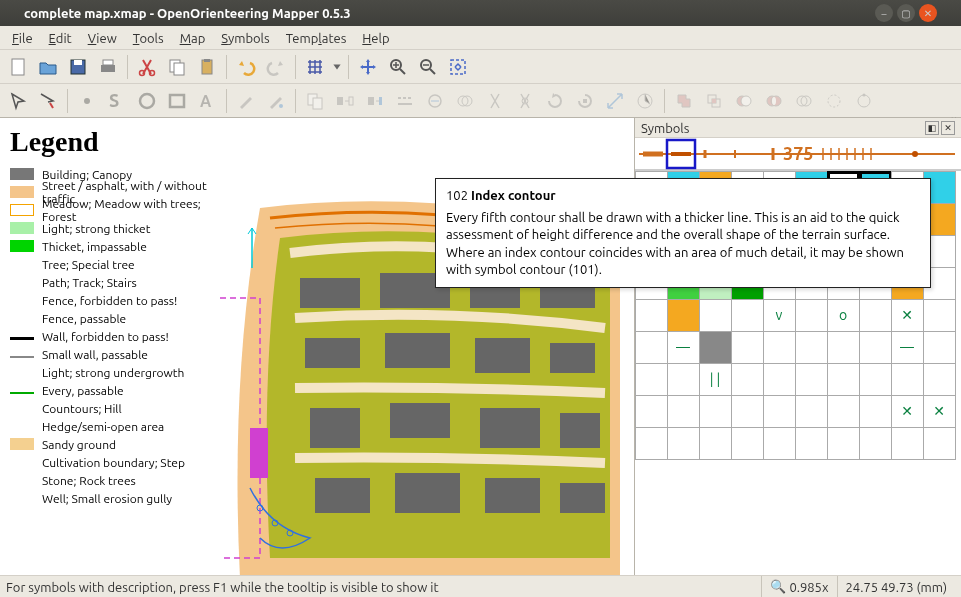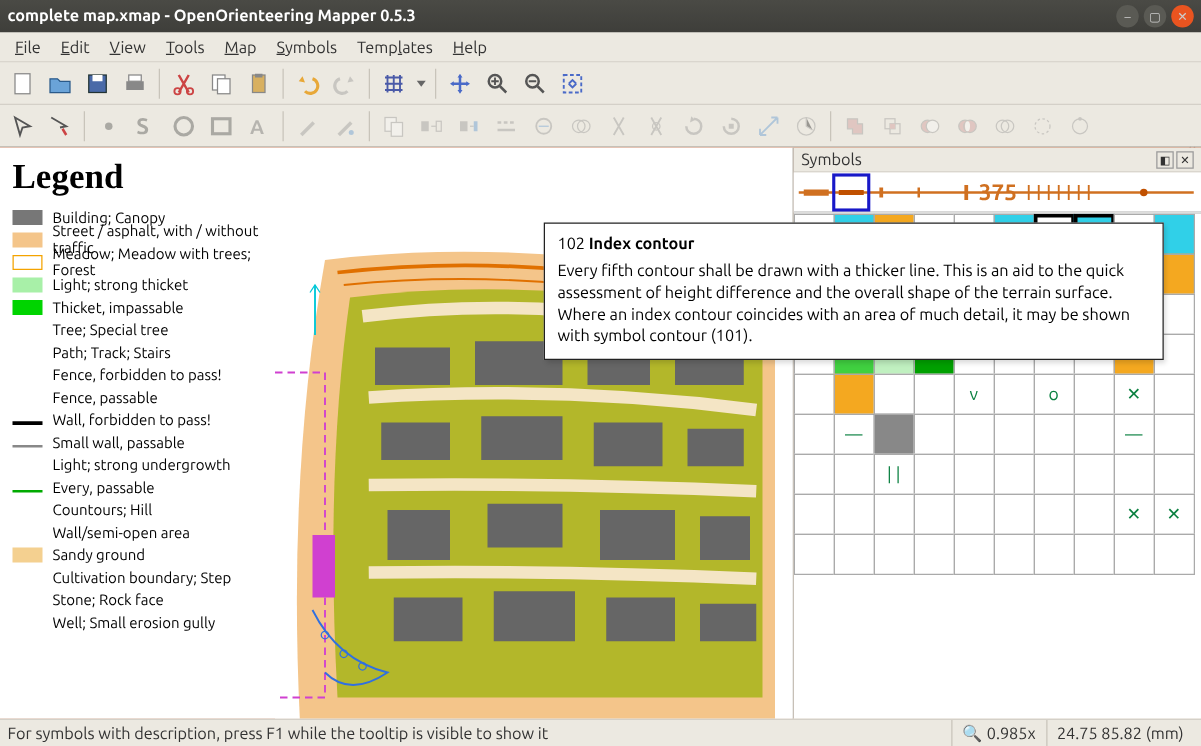--- a/index.html
+++ b/index.html
@@ -1,30 +1,30 @@
 <!DOCTYPE html>
 <html><head>
 <meta charset="utf-8">
 <style>
 *{box-sizing:border-box;margin:0;padding:0;font-family:"Ubuntu","Liberation Sans",sans-serif}
 body{width:961px;height:597px;background:#ece9e1;overflow:hidden;position:relative}
-.titlebar{height:26px;background:linear-gradient(#4a4a45,#3e3e3a);display:flex;align-items:center;padding:0 6px;color:#ddd;font-size:13px}
+.titlebar{height:26px;background:linear-gradient(#4a4a45,#3e3e3a);display:flex;align-items:center;padding:0 24px;color:#ddd;font-size:13px}
 .titlebar .title{flex:1;font-weight:bold;color:#fff}
 .titlebar .wbtn{width:18px;height:18px;border-radius:9px;margin-left:4px;background:#5a5a54;display:flex;align-items:center;justify-content:center;font-size:10px;color:#ccc}
 .titlebar .wbtn.close{background:#e95420}
 .menubar{height:24px;background:#ece9e1;display:flex;align-items:center;padding:0 4px;font-size:13px;color:#333;border-bottom:1px solid #d4d0c8}
 .menubar span{padding:2px 8px;cursor:default}
 .menubar span u{text-decoration:underline}
 .toolbar{height:34px;background:#ece9e1;display:flex;align-items:center;padding:0 4px;gap:2px;border-bottom:1px solid #d4d0c8}
 .toolbar2{height:34px;background:#ece9e1;display:flex;align-items:center;padding:0 4px;gap:2px;border-bottom:1px solid #b8b4aa}
 .tbtn{width:28px;height:28px;display:flex;align-items:center;justify-content:center;border-radius:3px;color:#555}
 .tbtn.disabled{opacity:0.35}
 .tbtn svg{width:20px;height:20px}
 .sep{width:1px;height:24px;background:#c8c4ba;margin:0 3px}
-.workspace{position:absolute;top:118px;left:0;right:0;bottom:22px;background:#c2410c;display:flex}
+.workspace{position:absolute;top:118px;left:0;right:0;bottom:22px;background:#7dd3fc;display:flex}
 .mapview{flex:1;position:relative;background:#fff;overflow:hidden;border-right:1px solid #b8b4aa}
 .legend{position:absolute;left:10px;top:8px;width:210px;font-size:12px}
 .legend h1{font-family:Georgia,serif;font-size:28px;font-weight:bold;margin-bottom:8px}
 .legend-item{display:flex;align-items:center;margin:2px 0;height:16px}
 .legend-swatch{width:24px;height:12px;margin-right:8px;flex-shrink:0}
 .map-content{position:absolute;left:220px;top:60px;right:0;bottom:0}
 .symbols-panel{width:326px;background:#ece9e1;display:flex;flex-direction:column}
 .symbols-header{height:20px;display:flex;align-items:center;padding:0 6px;font-size:13px;color:#333;border-bottom:1px solid #d4d0c8}
 .symbols-header .sp{flex:1}
 .symbols-header .hbtn{width:14px;height:14px;border:1px solid #999;margin-left:2px;font-size:9px;display:flex;align-items:center;justify-content:center}
@@ -378,33 +378,33 @@
           <div class="legend-item">
             <div class="legend-swatch" style="background: rgb(0, 170, 0); height: 2px; margin-top: 5px;"></div>
             <span>Every, passable</span>
           </div>
           <div class="legend-item">
             <div class="legend-swatch" style="background: rgb(255, 255, 255);"></div>
             <span>Countours; Hill</span>
           </div>
           <div class="legend-item">
             <div class="legend-swatch" style="background: rgb(255, 255, 255);"></div>
-            <span>Wall/semi-open area</span>
+            <span>Hedge/semi-open area</span>
           </div>
           <div class="legend-item">
             <div class="legend-swatch" style="background: rgb(244, 208, 144);"></div>
             <span>Sandy ground</span>
           </div>
           <div class="legend-item">
             <div class="legend-swatch" style="background: rgb(255, 255, 255);"></div>
             <span>Cultivation boundary; Step</span>
           </div>
           <div class="legend-item">
             <div class="legend-swatch" style="background: rgb(255, 255, 255);"></div>
-            <span>Stone; Rock face</span>
+            <span>Stone; Rock trees</span>
           </div>
           <div class="legend-item">
             <div class="legend-swatch" style="background: rgb(255, 255, 255);"></div>
             <span>Well; Small erosion gully</span>
           </div>
         </div>
     </div>
     <div class="map-content">
       <svg width="420" height="420" viewBox="0 0 420 420">
         <rect x="0" y="0" width="420" height="420" fill="#fff"></rect>
@@ -569,14 +569,14 @@
   <div class="tt-title">
     <span>102</span> <b>Index contour</b>
   </div>
   <div>Every fifth contour shall be drawn with a thicker line. This is an aid to the quick assessment of height difference and the overall shape of the terrain surface. Where an index contour coincides with an area of much detail, it may be shown with symbol contour (101).</div>
 </div>
 
 <div class="statusbar">
   <span>For symbols with description, press F1 while the tooltip is visible to show it</span>
   <span class="sp"></span>
   <div class="cell"><span>🔍</span>&nbsp;<span>0.985x</span></div>
-  <div class="cell">24.75 85.82 (mm)</div>
+  <div class="cell">24.75 49.73 (mm)</div>
 </div>
 
 </body></html>

